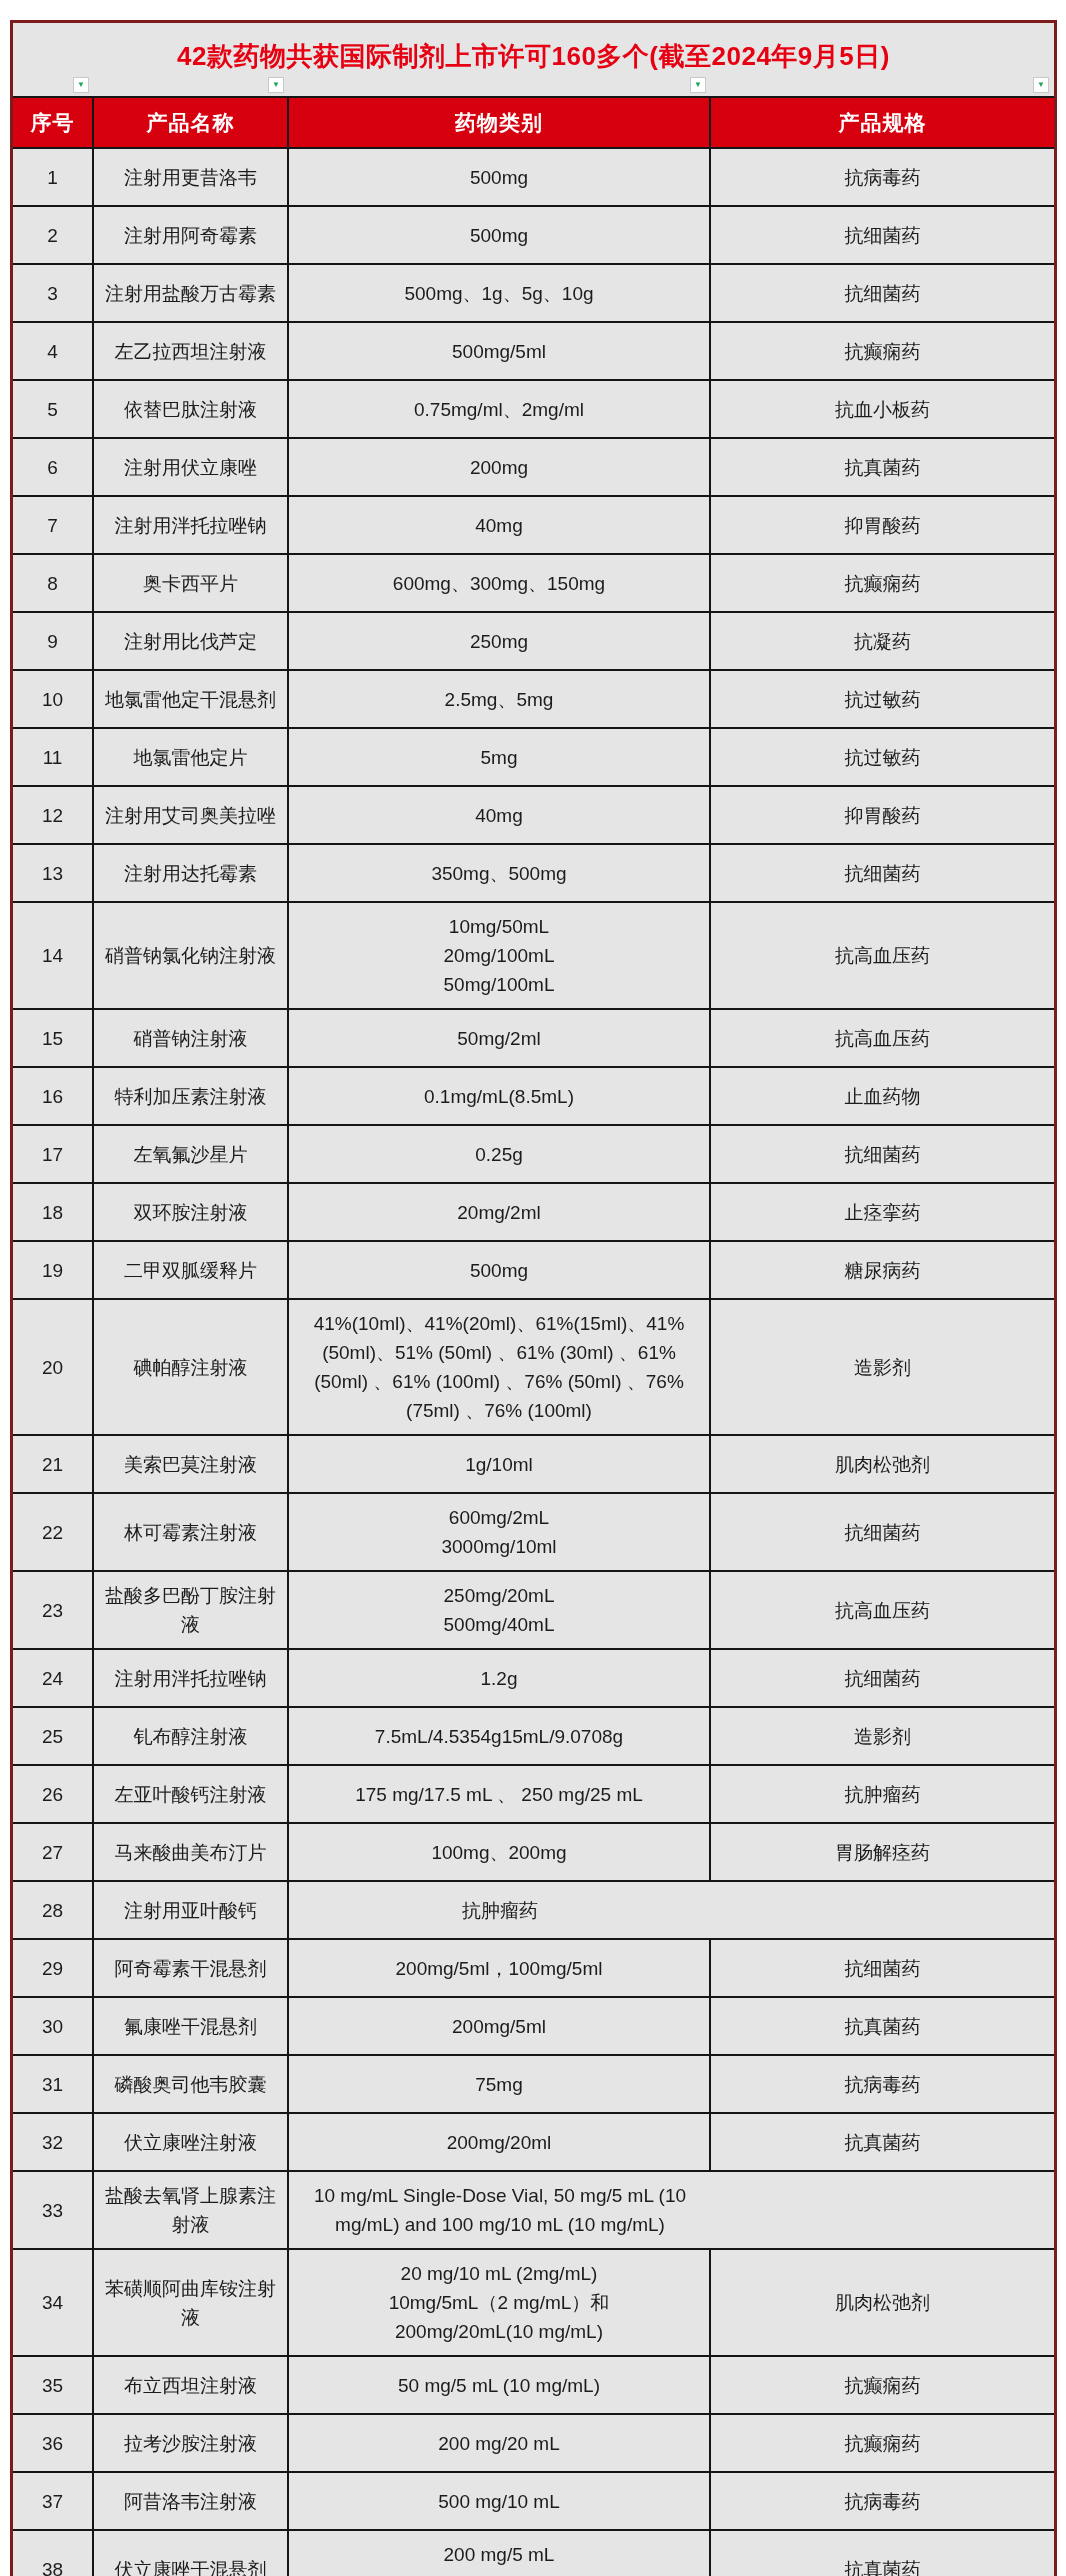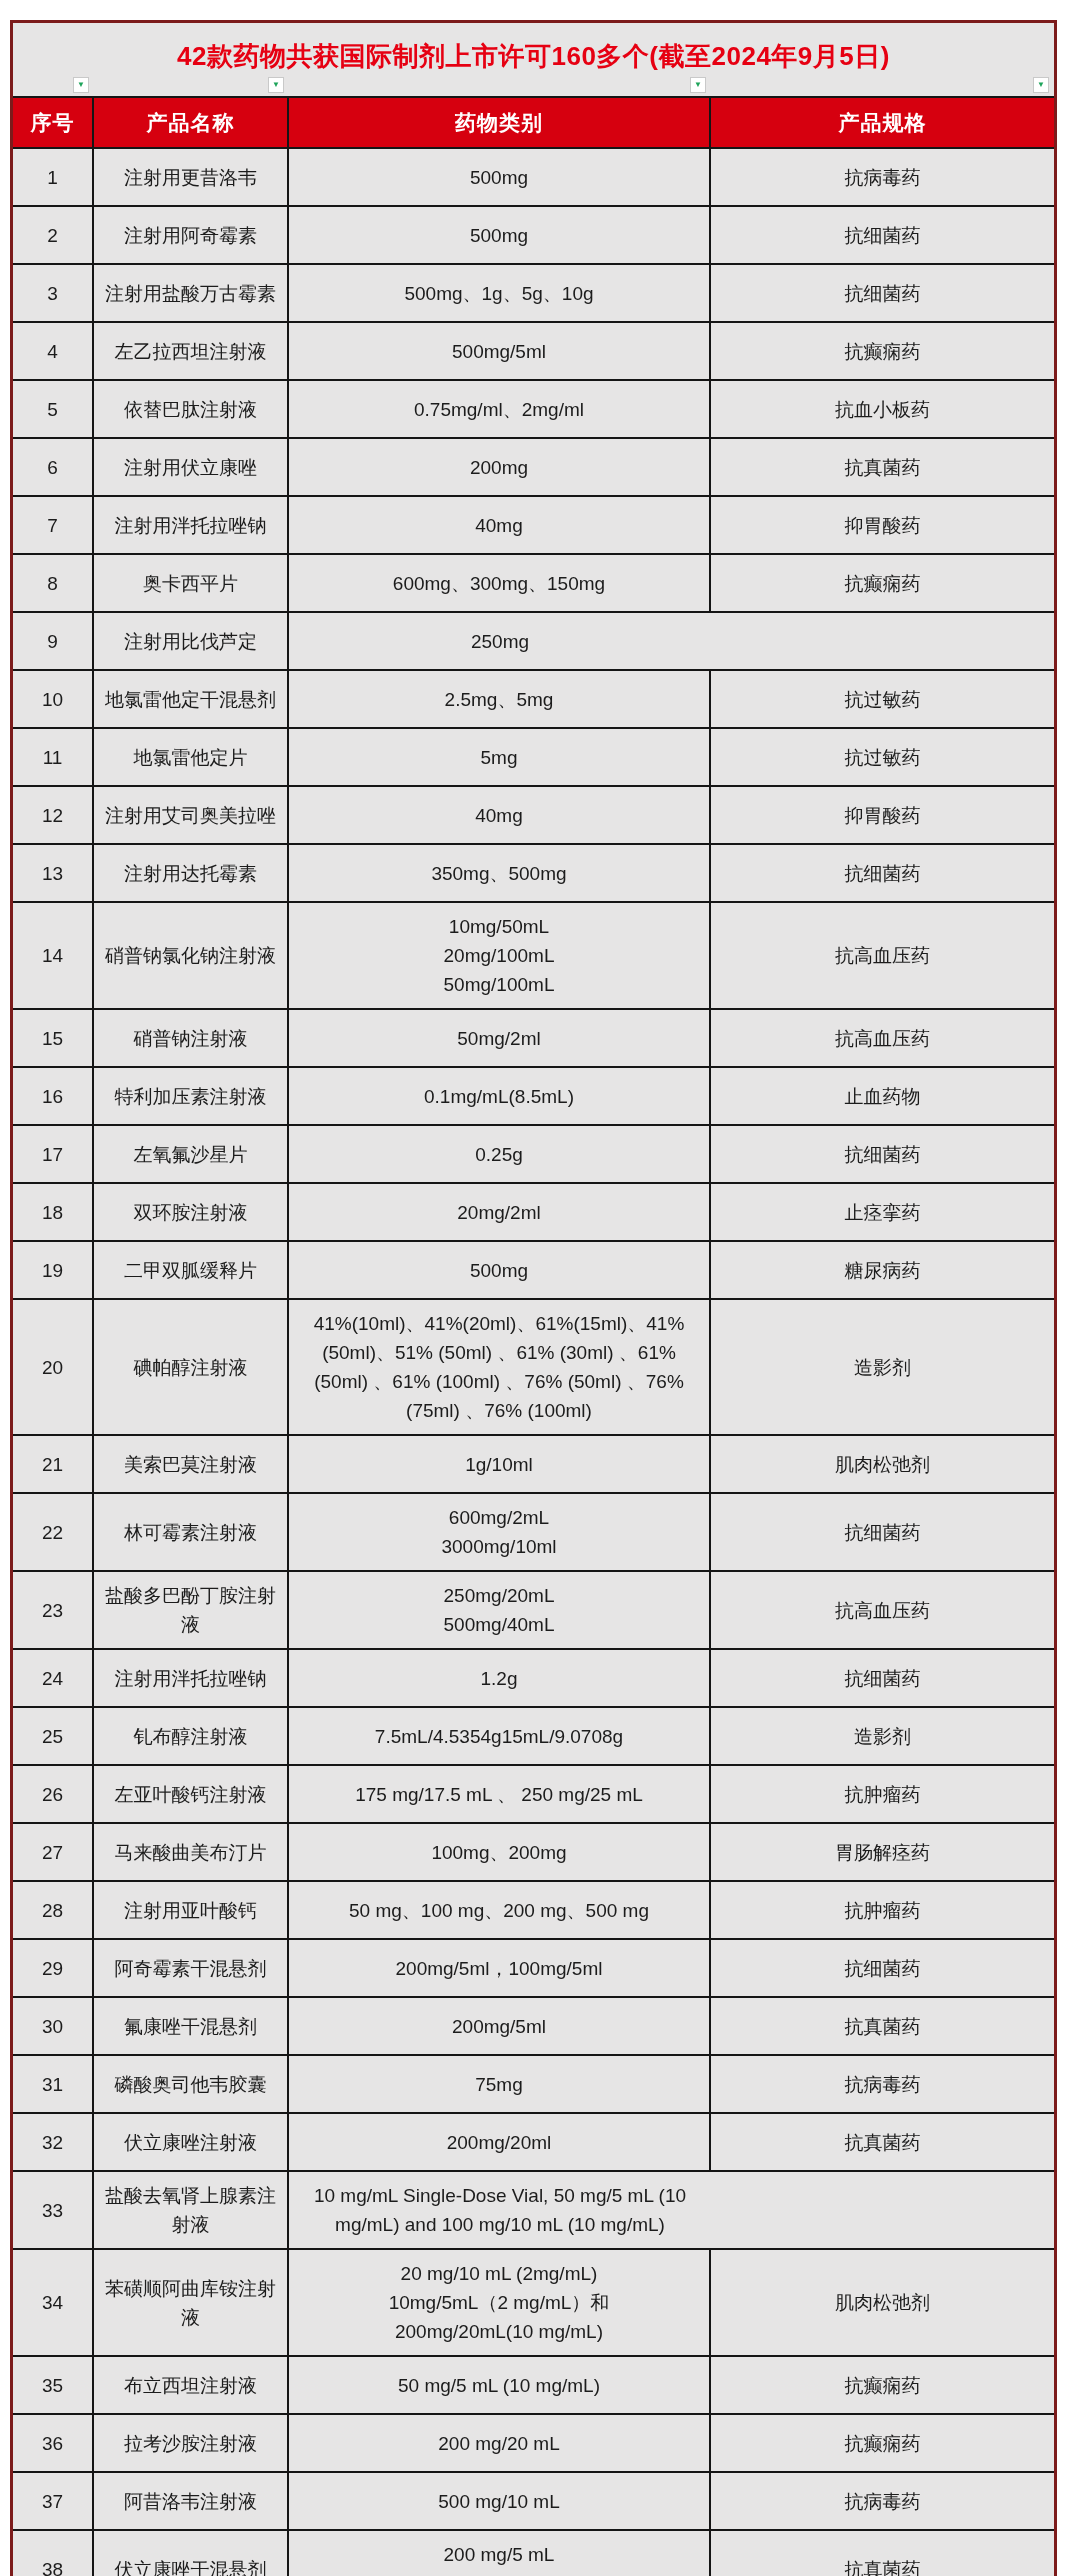--- a/index.html
+++ b/index.html
@@ -183,20 +183,21 @@
         <div class="data-row grid">
           <div class="cell">8</div>
           <div class="cell">奥卡西平片</div>
           <div class="cell">600mg、300mg、150mg</div>
           <div class="cell">抗癫痫药</div>
         </div>
         <div class="data-row grid">
           <div class="cell">9</div>
           <div class="cell">注射用比伐芦定</div>
           <div class="cell">250mg</div>
+          <div class="cell">抗凝药</div>
         </div>
         <div class="data-row grid">
           <div class="cell">10</div>
           <div class="cell">地氯雷他定干混悬剂</div>
           <div class="cell">2.5mg、5mg</div>
           <div class="cell">抗过敏药</div>
         </div>
         <div class="data-row grid">
           <div class="cell">11</div>
           <div class="cell">地氯雷他定片</div>
@@ -299,21 +300,20 @@
         </div>
         <div class="data-row grid">
           <div class="cell">27</div>
           <div class="cell">马来酸曲美布汀片</div>
           <div class="cell">100mg、200mg</div>
           <div class="cell">胃肠解痉药</div>
         </div>
         <div class="data-row grid">
           <div class="cell">28</div>
           <div class="cell">注射用亚叶酸钙</div>
-          <div class="cell">50 mg、100 mg、200 mg、500 mg</div>
           <div class="cell">抗肿瘤药</div>
         </div>
         <div class="data-row grid">
           <div class="cell">29</div>
           <div class="cell">阿奇霉素干混悬剂</div>
           <div class="cell">200mg/5ml，100mg/5ml</div>
           <div class="cell">抗细菌药</div>
         </div>
         <div class="data-row grid">
           <div class="cell">30</div>

